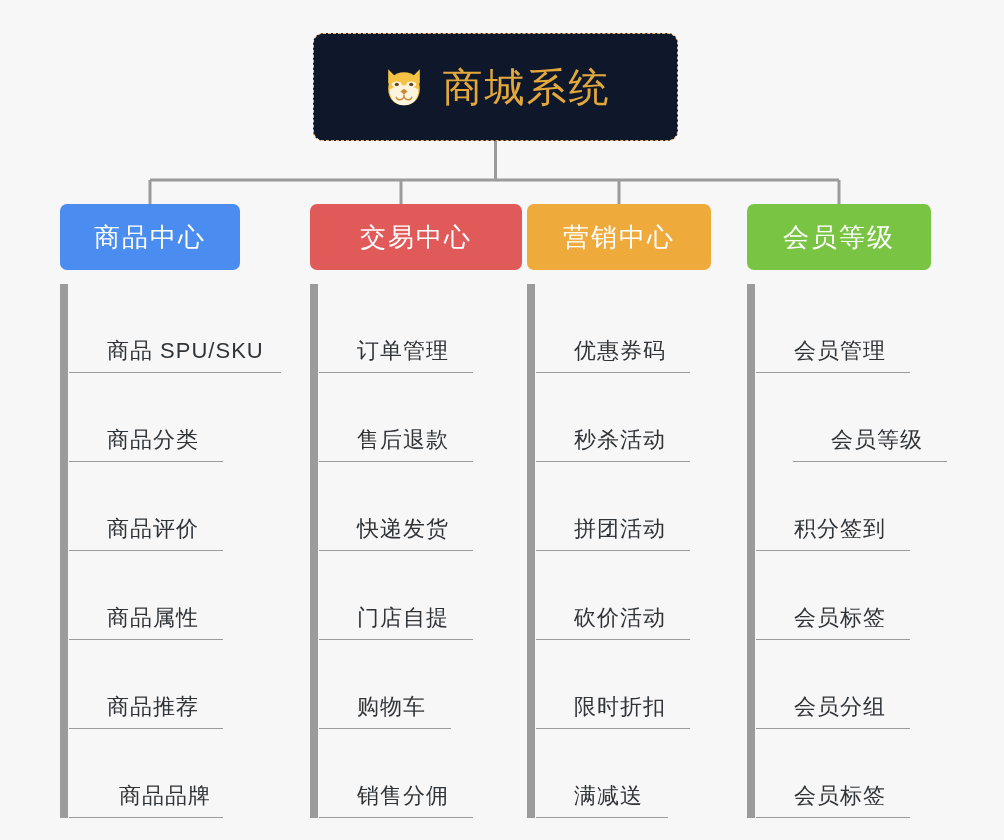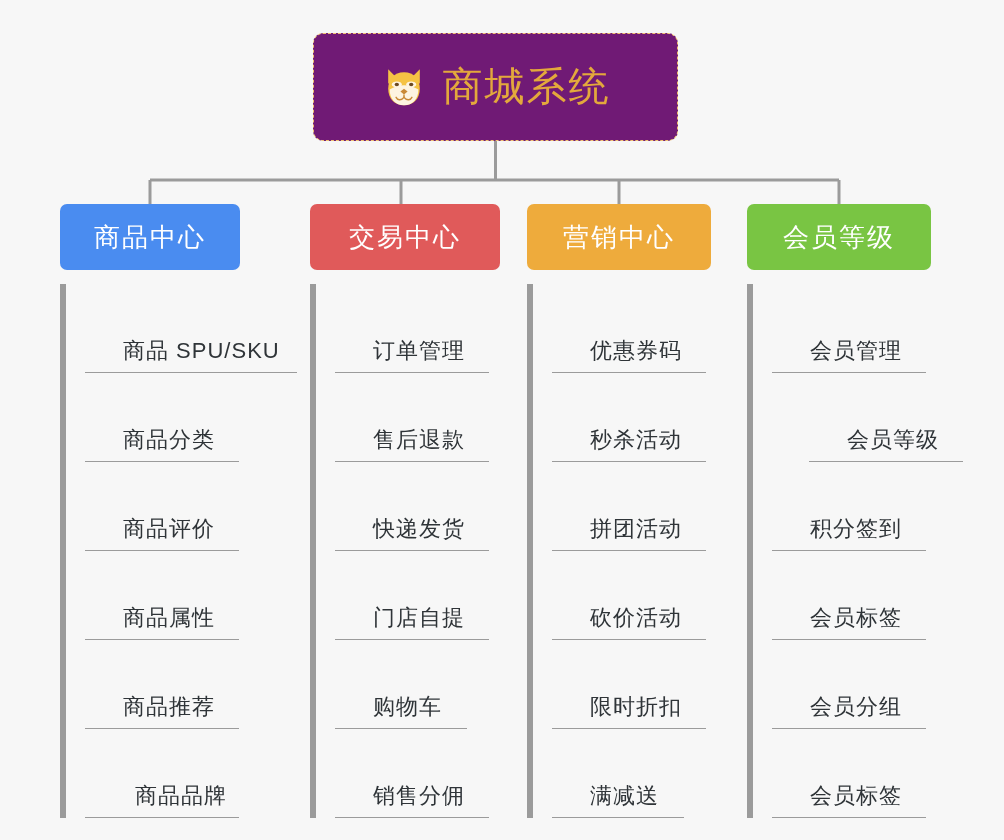--- a/index.html
+++ b/index.html
@@ -22,29 +22,28 @@
   }
 
   
   .root-node {
     position: absolute;
     left: 313px;
     top: 33px;
     width: 365px;
     height: 108px;
     box-sizing: border-box;
-    background: #701a75;
+    background: #0f172a;
     border: 1px dashed #f0c070;
     border-radius: 10px;
     display: flex;
     align-items: center;
     justify-content: center;
     gap: 16px;
     z-index: 3;
-    font-family: Liberation Serif, serif;
   }
   .root-emoji {
     width: 46px;
     height: 46px;
     flex: 0 0 auto;
     display: block;
     margin-top: 2px;
   }
   .root-title {
     font-size: 40px;
@@ -89,22 +88,22 @@
     color: #ffffff;
     font-size: 26px;
     letter-spacing: 2px;
     white-space: nowrap;
   }
 
   
   .leaf-list {
     position: relative;
     margin-top: 14px;
-    padding-left: 19px;
-    border-left: 6px solid #ef4444;
+    padding-left: 1px;
+    border-left: 8px solid #ef4444;
   }
   .leaf-item {
     position: relative;
     height: 89px;
     box-sizing: border-box;
     display: flex;
     align-items: flex-end;
     border-bottom: 1px solid #9b9b9b;
   }
   .leaf-label {
@@ -166,21 +165,21 @@
           </div>
           <div class="leaf-item" style="width: 154px; border-bottom-color: rgb(155, 155, 155);">
             <span class="leaf-label">商品推荐</span>
           </div>
           <div class="leaf-item" style="width: 154px; border-bottom-color: rgb(155, 155, 155); justify-content: center;">
             <span class="leaf-label">商品品牌</span>
           </div>
         </div>
       </div>
       <div class="column" style="left: 310px; width: 182px;">
-        <div class="cat-box" style="background: rgb(224, 90, 90); width: 190px;">交易中心</div>
+        <div class="cat-box" style="background: rgb(224, 90, 90); width: 212px;">交易中心</div>
         <div class="leaf-list" style="border-left-color: rgb(155, 155, 155);">
           <div class="leaf-item" style="width: 154px; border-bottom-color: rgb(155, 155, 155);">
             <span class="leaf-label">订单管理</span>
           </div>
           <div class="leaf-item" style="width: 154px; border-bottom-color: rgb(155, 155, 155);">
             <span class="leaf-label">售后退款</span>
           </div>
           <div class="leaf-item" style="width: 154px; border-bottom-color: rgb(155, 155, 155);">
             <span class="leaf-label">快递发货</span>
           </div>

